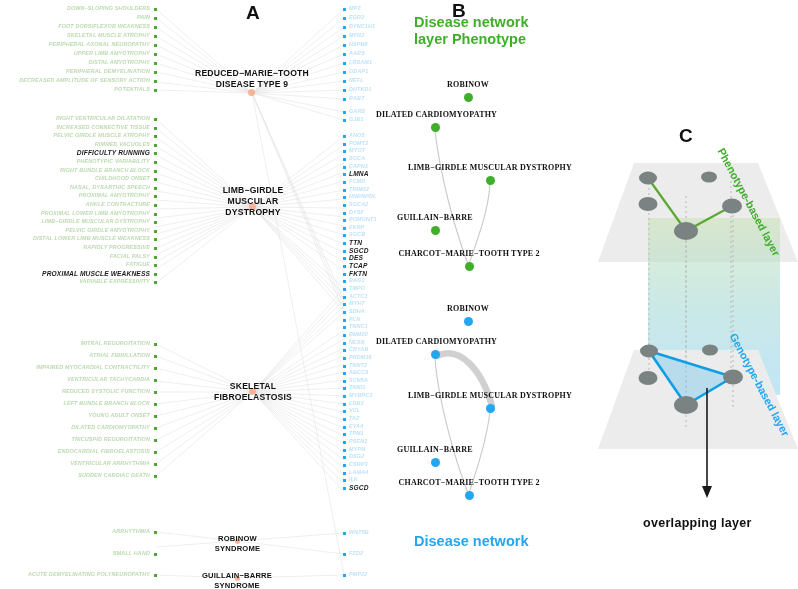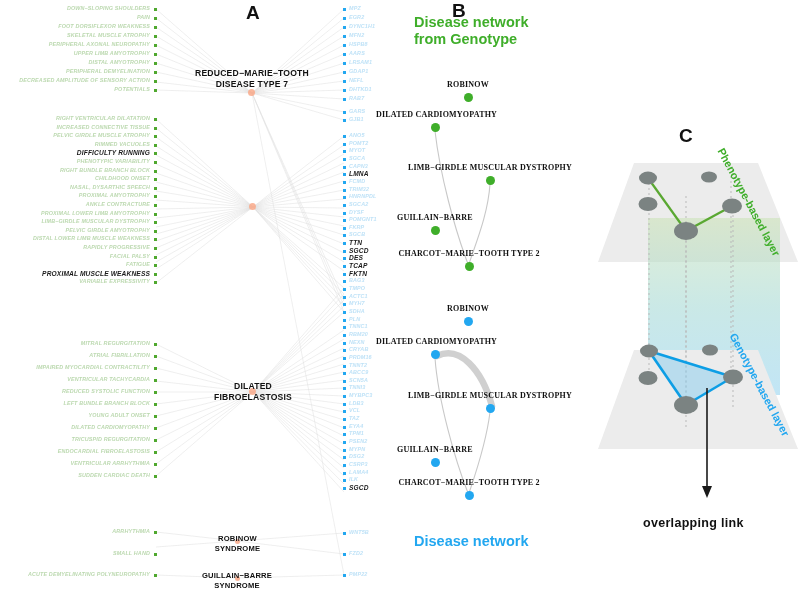--- a/index.html
+++ b/index.html
@@ -483,46 +483,51 @@
       <div class="gene-label" style="left: 349px; top: 529px;">WNT5B</div>
       <div class="sq b" style="left: 343px; top: 553px;"></div>
       <div class="gene-label" style="left: 349px; top: 550px;">FZD2</div>
       <div class="sq b" style="left: 343px; top: 574px;"></div>
       <div class="gene-label" style="left: 349px; top: 571px;">PMP22</div>
     </div>
 
   <div class="hub" style="left:248px;top:89px;"></div>
   <div class="disease-name" style="left:192px;top:68px;width:120px;">
     <div>REDUCED−MARIE−TOOTH</div>
-    <div>DISEASE TYPE 7</div>
+    <div>DISEASE TYPE 9</div>
   </div>
 
   <div class="hub" style="left:249px;top:203px;"></div>
+  <div class="disease-name" style="left:203px;top:185px;width:100px;">
+    <div>LIMB−GIRDLE</div>
+    <div>MUSCULAR</div>
+    <div>DYSTROPHY</div>
+  </div>
 
   <div class="hub" style="left:249px;top:388px;"></div>
   <div class="disease-name" style="left:198px;top:381px;width:110px;">
-    <div>DILATED</div>
+    <div>SKELETAL</div>
     <div>FIBROELASTOSIS</div>
   </div>
 
   <div class="hub sm" style="left:235px;top:539px;"></div>
   <div class="disease-name small" style="left:190px;top:534px;width:95px;">
     <div>ROBINOW</div>
     <div>SYNDROME</div>
   </div>
 
   <div class="hub sm" style="left:235px;top:576px;"></div>
   <div class="disease-name small" style="left:182px;top:571px;width:110px;">
     <div>GUILLAIN−BARRE</div>
     <div>SYNDROME</div>
   </div>
 
   <div class="b-title green" style="left:414px;top:14px;">
     <div>Disease network</div>
-    <div>from Genotype</div>
+    <div>layer Phenotype</div>
   </div>
   <div class="b-title blue" style="left:414px;top:533px;">
     <div>Disease network</div>
   </div>
 
   <div id="bPhenoNodes">
       <div class="bnode green" style="left: 463.5px; top: 92.5px;"></div>
       <div class="blabel" style="top: 80px; left: 447px;">ROBINOW</div>
       <div class="bnode green" style="left: 430.5px; top: 122.5px;"></div>
       <div class="blabel" style="top: 110px; left: 376px;">DILATED CARDIOMYOPATHY</div>
@@ -541,15 +546,15 @@
       <div class="bnode blue" style="left: 485.5px; top: 403.5px;"></div>
       <div class="blabel" style="top: 391px; left: 408px;">LIMB−GIRDLE MUSCULAR DYSTROPHY</div>
       <div class="bnode blue" style="left: 430.5px; top: 457.5px;"></div>
       <div class="blabel" style="top: 445px; left: 397px;">GUILLAIN−BARRE</div>
       <div class="bnode blue" style="left: 464.5px; top: 490.5px;"></div>
       <div class="blabel" style="top: 478px; left: 398.5px;">CHARCOT−MARIE−TOOTH  TYPE 2</div>
     </div>
 
   <div class="c-layer-label green" style="left:726px;top:146px;transform:rotate(62deg);transform-origin:left top;">Phenotype-based layer</div>
   <div class="c-layer-label blue" style="left:738px;top:331px;transform:rotate(62deg);transform-origin:left top;">Genotype-based layer</div>
-  <div class="c-caption" style="left:643px;top:516px;">overlapping link</div>
+  <div class="c-caption" style="left:643px;top:516px;">overlapping layer</div>
 
 </div>
 
 </body></html>

